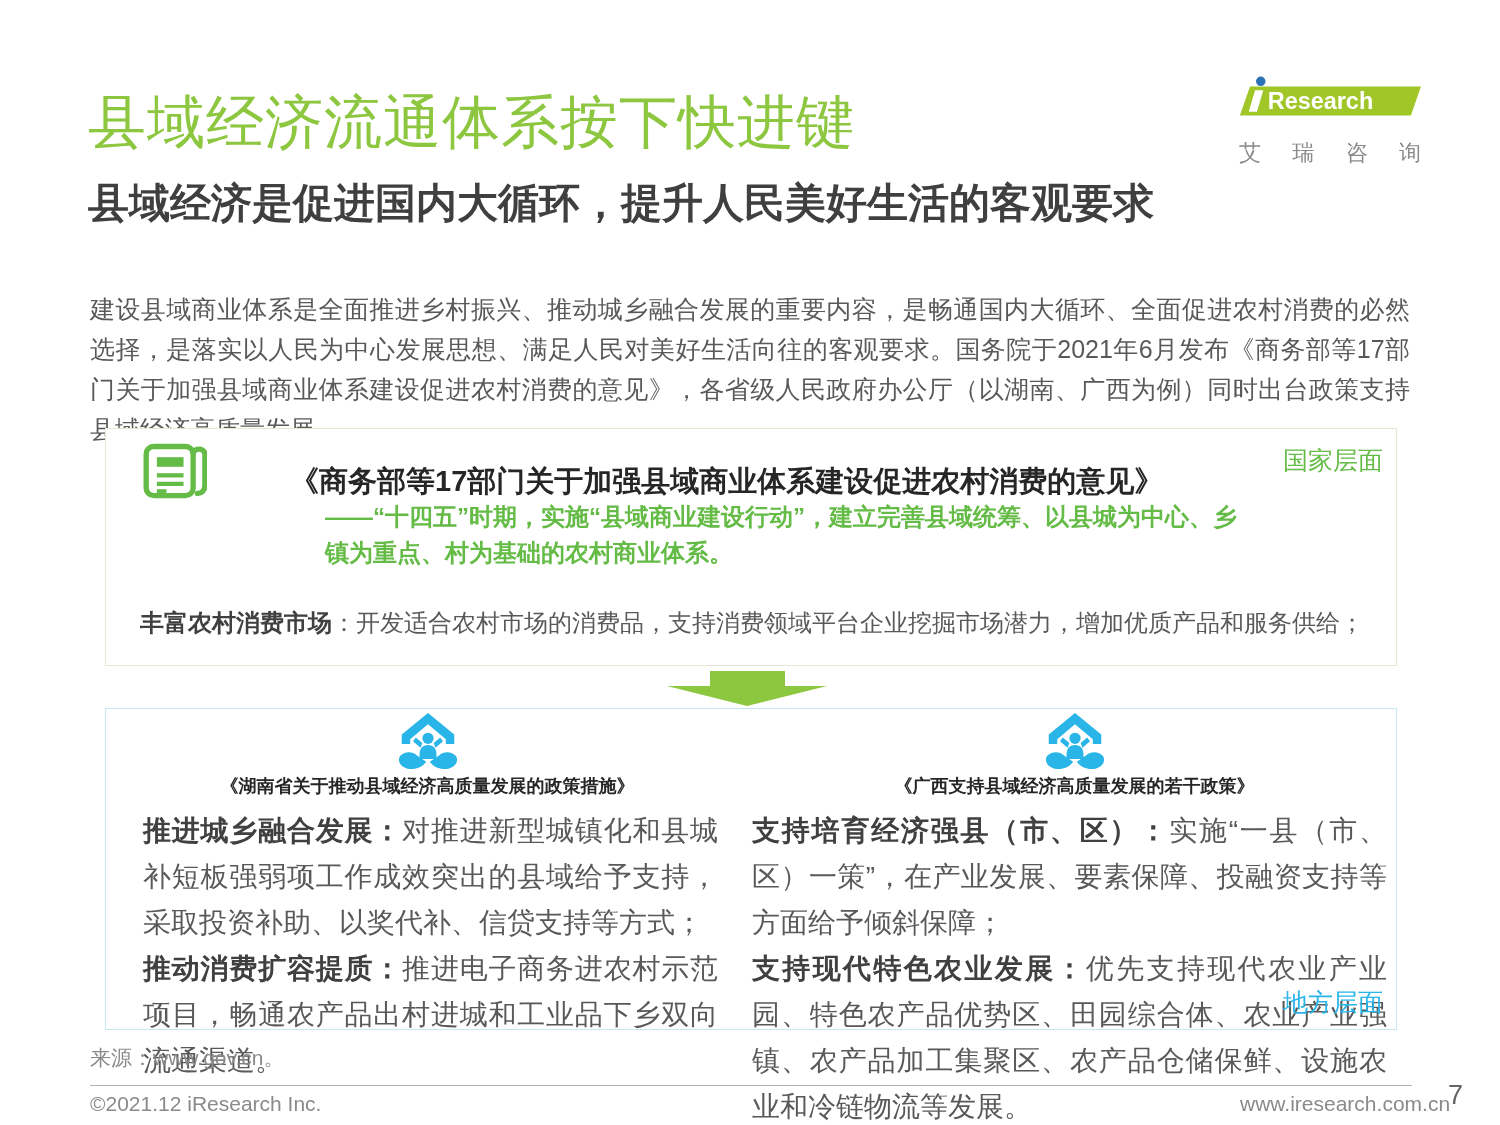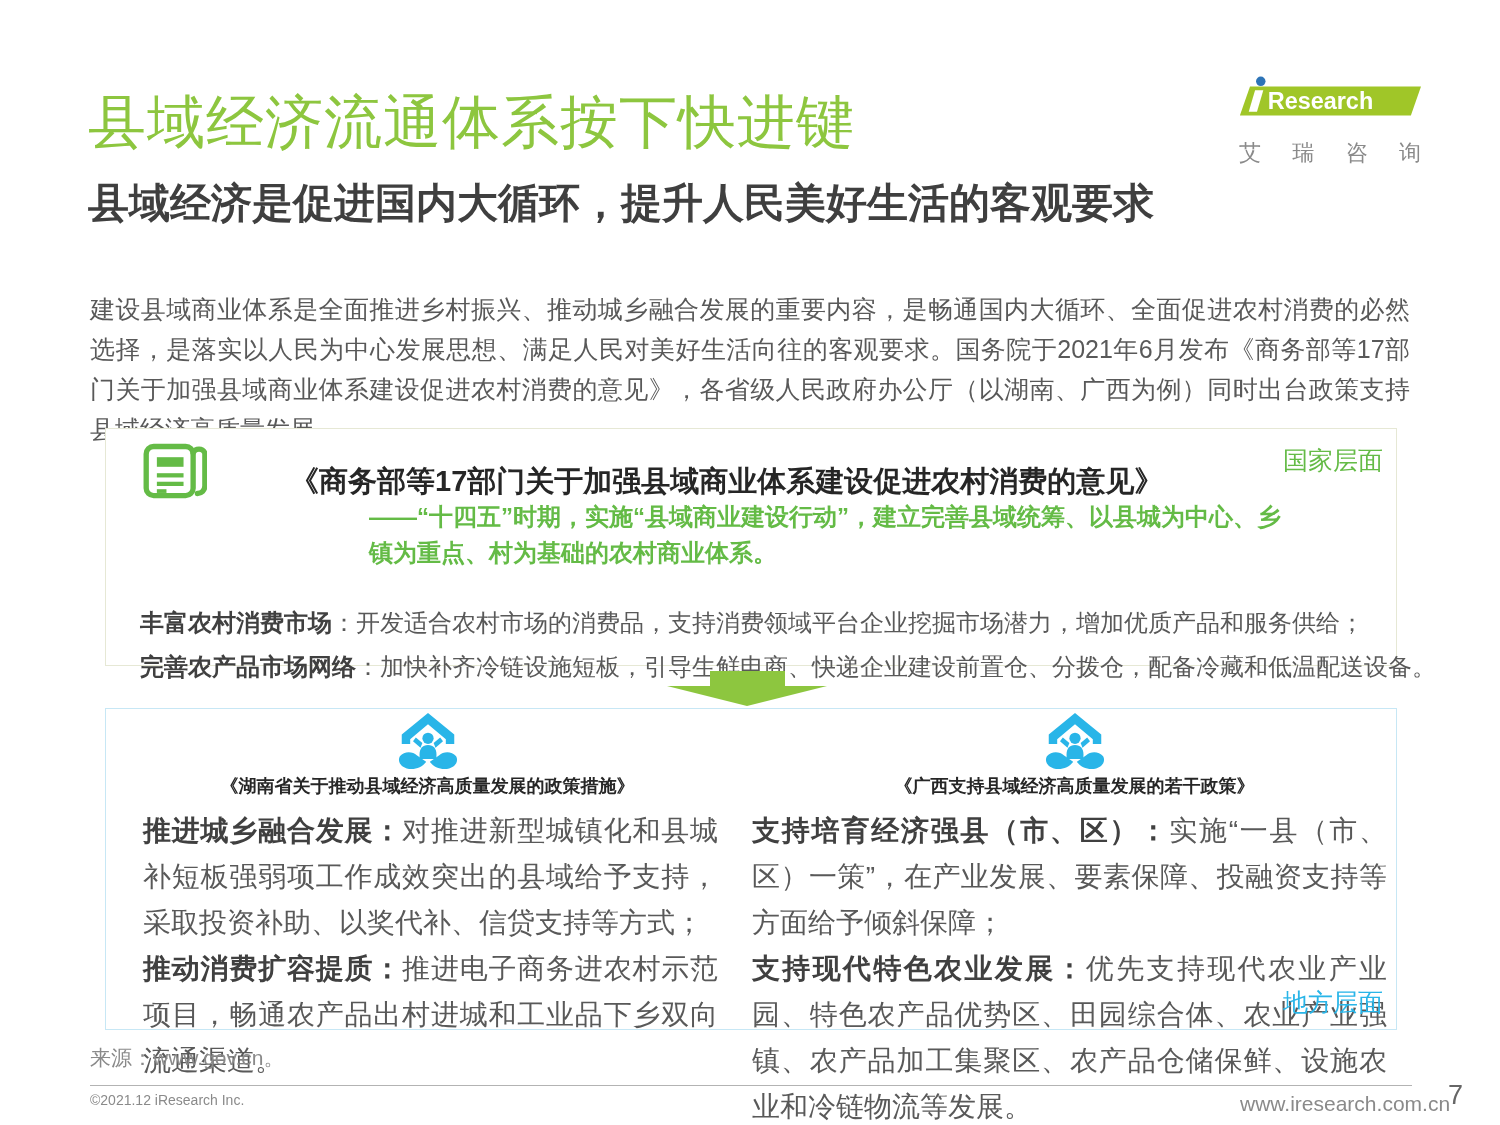--- a/index.html
+++ b/index.html
@@ -25,21 +25,21 @@
     left:90px;top:264px;width:1320px;
     font-size:25px;line-height:40px;color:#595959;text-align:justify;
   }
   
   .nat-box{left:105px;top:428px;width:1292px;height:238px;background:#fff;
     border:1px solid #e6e8d5;box-sizing:border-box;}
   .newspaper-icon{left:143px;top:441px;width:64px;height:58px;}
   .nat-title{left:290px;top:446px;font-size:29px;font-weight:700;color:#262626;white-space:nowrap;margin-top:16px;}
   .nat-tag{left:1283px;top:444px;font-size:25px;color:#64bb46;white-space:nowrap;}
   .nat-quote{left:325px;top:499px;width:935px;font-size:24px;font-weight:700;
-    color:#64bb46;line-height:36px;text-align:left;margin-left:44px;}
+    color:#64bb46;line-height:36px;text-align:left;}
   .nat-point{left:140px;width:1260px;font-size:24px;line-height:30px;color:#595959;white-space:nowrap;}
   .nat-point .lead{font-weight:700;color:#404040;}
   .nat-point-1{top:584px;}
   .nat-point-2{top:628px;}
   
   .down-arrow{left:667px;top:671px;width:160px;height:36px;}
   
   .local-box{left:105px;top:708px;width:1292px;height:322px;background:#fff;
     border:1px solid #c7e7f5;box-sizing:border-box;}
   .col{top:712px;width:645px;}
@@ -48,21 +48,21 @@
   .hands-icon{display:block;margin:0 auto;width:60px;height:62px;}
   .col-title{margin-top:0;text-align:center;font-size:18px;font-weight:700;color:#262626;white-space:nowrap;}
   .col-points{margin-top:10px;font-size:28px;line-height:46px;color:#595959;text-align:justify;}
   .col-left .col-points{margin-left:38px;width:575px;}
   .col-right .col-points{margin-left:0;width:635px;}
   .col-points .lead{font-weight:700;color:#404040;}
   .local-tag{left:1283px;top:986px;font-size:25px;color:#29b5e8;white-space:nowrap;}
   
   .source{left:90px;top:1044px;font-size:21px;color:#8a8a8a;}
   .footer-line{left:90px;top:1085px;width:1322px;height:0;border-top:1px solid #b3b3b3;}
-  .copyright{left:90px;top:1092px;font-size:14px;color:#8a8a8a;}
+  .copyright{left:90px;top:1092px;font-size:21px;color:#8a8a8a;}
   .site{left:1240px;top:1092px;width:172px;text-align:left;font-size:21px;color:#8a8a8a;}
   .page-number{left:1448px;top:1080px;font-size:27px;color:#666666;}
 </style>
 </head>
 <body>
 
 <div id="canvas">
 
   <div class="abs logo">
     <svg viewBox="0 0 300 75">
@@ -94,21 +94,20 @@
     <rect x="13" y="38" width="25" height="4" fill="#64bb46"></rect>
     <rect x="13" y="45" width="9" height="3.5" fill="#64bb46"></rect>
     <path d="M47 11 a6 6 0 0 1 11 0 v31 a7 7 0 0 1 -7 7" fill="none" stroke="#64bb46" stroke-width="5" stroke-linecap="round"></path>
   </svg>
 
   <div class="abs nat-title">《商务部等17部门关于加强县域商业体系建设促进农村消费的意见》</div>
   <div class="abs nat-tag">国家层面</div>
   <div class="abs nat-quote">——“十四五”时期，实施“县域商业建设行动”，建立完善县域统筹、以县城为中心、乡镇为重点、村为基础的农村商业体系。</div>
 
   <p class="abs nat-point nat-point-1"><span class="lead">丰富农村消费市场</span><span>：开发适合农村市场的消费品，支持消费领域平台企业挖掘市场潜力，增加优质产品和服务供给；</span></p>
-  <p class="abs nat-point nat-point-2"><span class="lead">完善农产品市场网络</span><span>：加快补齐冷链设施短板，引导生鲜电商、快递企业建设前置仓、分拨仓，配备冷藏和低温配送设备。</span></p>
 
   <svg class="abs down-arrow" viewBox="0 0 160 36">
     <polygon points="43,0 118,0 118,15 160,15 80,35 0,15 43,15" fill="#8dc63f"></polygon>
   </svg>
 
   <section class="abs local-box"></section>
 
   <div class="abs col col-left">
     <svg class="hands-icon" viewBox="0 0 64 66">
       <path d="M32 1 L60 24 L60 34 L51 34 L51 29 L32 13 L13 29 L13 34 L4 34 L4 24 Z" fill="#29b5e8"></path>

